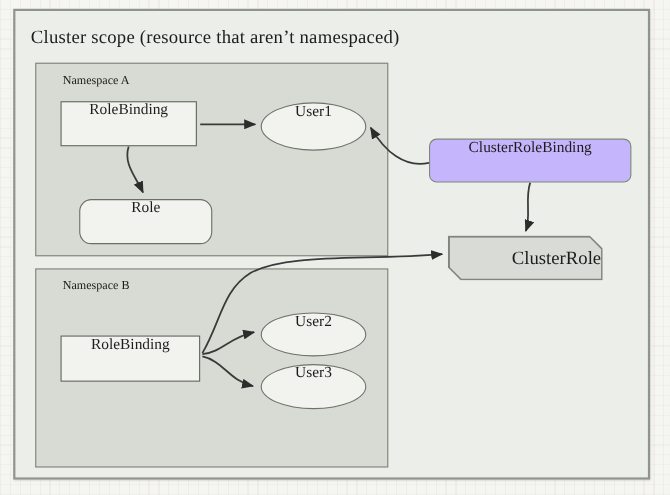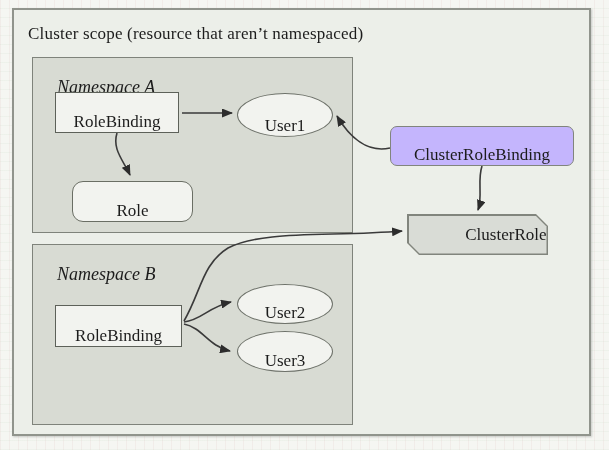--- a/index.html
+++ b/index.html
@@ -41,42 +41,41 @@
   .ns-box {
     position: absolute;
     background: #d8dbd3;
     border: 1.5px solid #7f837b;
     box-sizing: border-box;
   }
   .ns-a { left: 32px; top: 57px;  width: 321px; height: 176px; }
   .ns-b { left: 32px; top: 244px; width: 321px; height: 181px; }
   .ns-label {
     position: absolute;
-    left: 24px; top: 19px;
-    font-size: 18px;
+    left: 24px; top: 9px;
+    font-size: 11px;
     white-space: nowrap;
-    font-style: italic;
   }
   .edges {
     position: absolute;
     left: 0; top: 0;
     pointer-events: none;
   }
   .edges path {
     fill: none;
     stroke: #3a3a3a;
     stroke-width: 1.6;
   }
   .node {
     position: absolute;
     display: flex;
-    align-items: flex-end;
+    align-items: flex-start;
     justify-content: center;
     box-sizing: border-box;
-    font-size: 17px;
+    font-size: 14px;
     white-space: nowrap;
     background: #f2f3ef;
     border: 1.4px solid #5d6159;
   }
   .node-rb-a   { left: 55px;  top: 92px;  width: 124px; height: 41px; }
   .node-role   { left: 72px;  top: 181px; width: 121px; height: 41px; border-radius: 11px; border-color: #6a6e64; }
   .node-user1  { left: 237px; top: 93px;  width: 96px;  height: 44px; border-radius: 50%; border-color: #6e726a; }
   .node-rb-b   { left: 55px;  top: 305px; width: 127px; height: 42px; }
   .node-user2  { left: 237px; top: 284px; width: 96px;  height: 40px; border-radius: 50%; border-color: #6e726a; }
   .node-user3  { left: 237px; top: 331px; width: 96px;  height: 41px; border-radius: 50%; border-color: #6e726a; }

